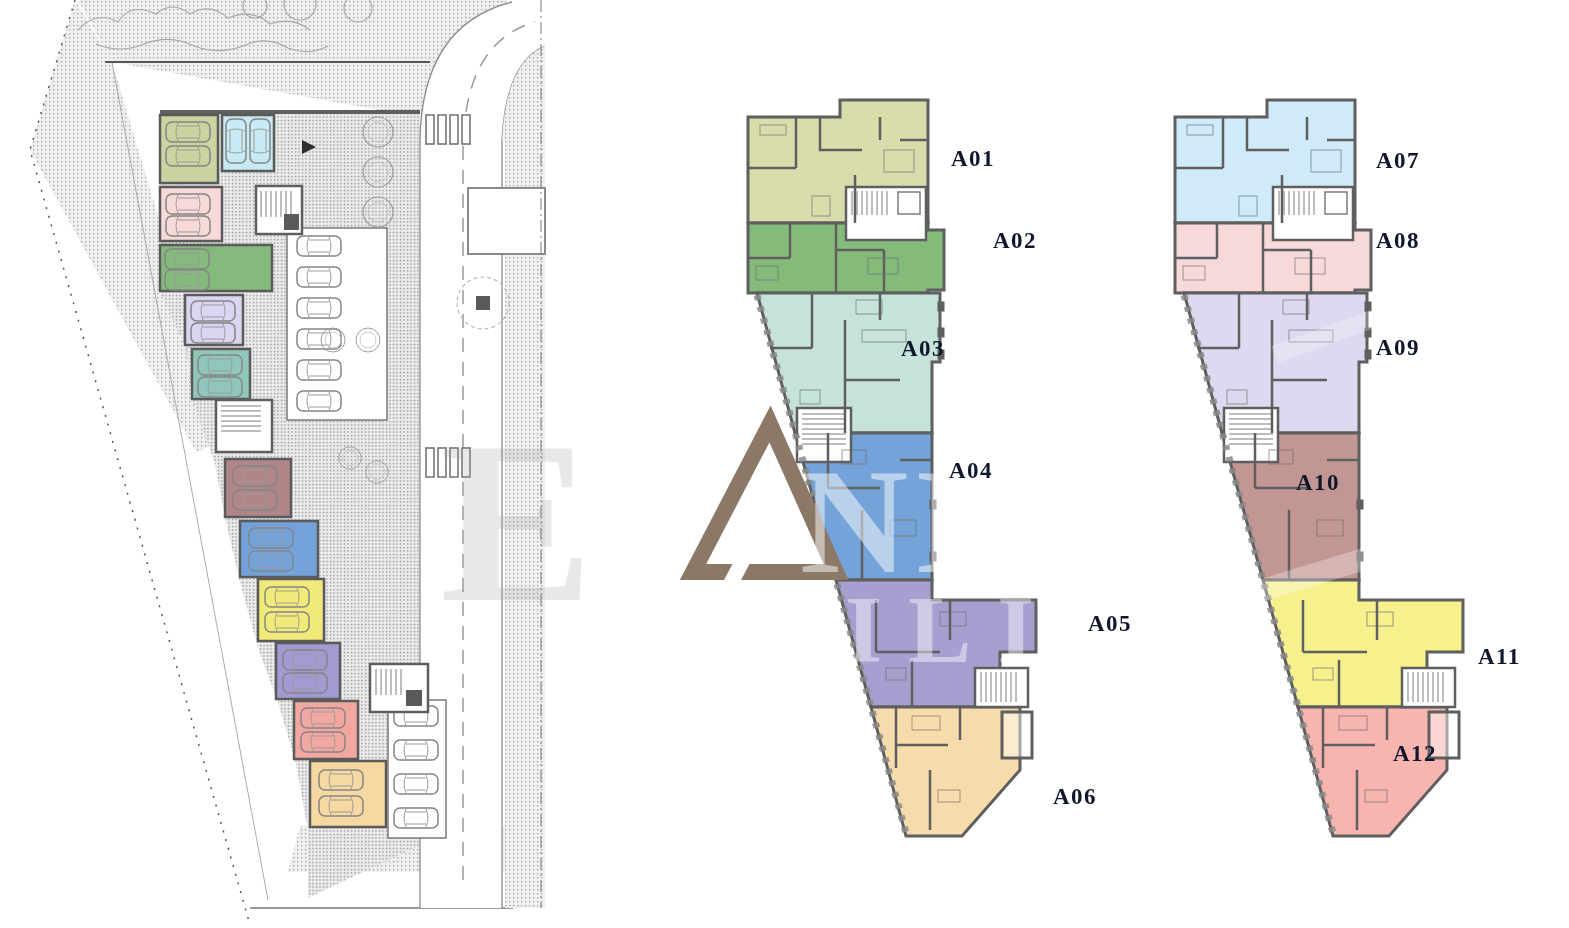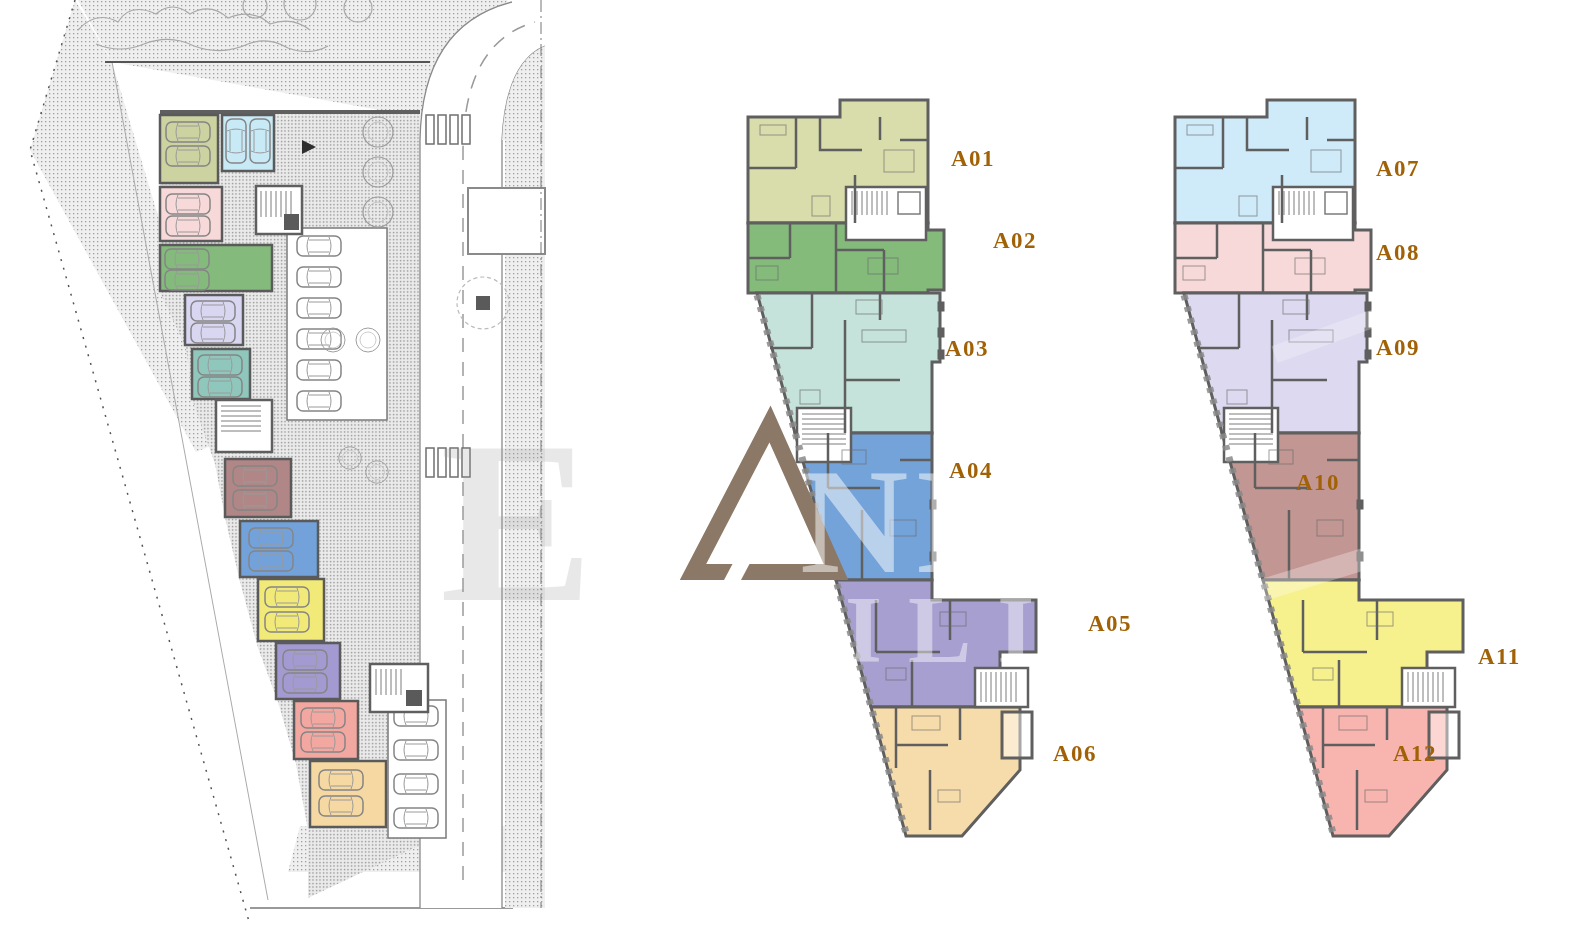--- a/index.html
+++ b/index.html
@@ -1,18 +1,18 @@
 <!DOCTYPE html>
 <html><head>
 <meta charset="utf-8">
 <style>
   html,body{margin:0;padding:0;background:#fff;}
   .canvas{position:relative;width:1569px;height:928px;background:#ffffff;overflow:hidden;
           font-family:"Liberation Serif", serif;}
-  .unit-label{position:absolute;font:700 23px "Liberation Serif", serif;color:#a16207;
+  .unit-label{position:absolute;font:700 23px "Liberation Serif", serif;color:#0f172a;
               letter-spacing:1.5px;white-space:nowrap;}
   svg{position:absolute;left:0;top:0;}
 </style>
 </head>
 <body>
 
 <div class="canvas">
 <svg width="1569" height="928" viewBox="0 0 1569 928">
   <defs>
     <pattern id="stip" width="4" height="4" patternUnits="userSpaceOnUse">
@@ -240,23 +240,23 @@
     <rect x="740" y="515" width="15" height="75" fill="#ffffff" transform="rotate(28 748 552)"></rect>
     <text x="800" y="572" font-family="Liberation Serif, serif" font-weight="700" font-size="150" letter-spacing="8" fill="#ffffff" opacity="0.5">NNI</text>
     <text x="845" y="662" font-family="Liberation Serif, serif" font-weight="700" font-size="95" letter-spacing="26" fill="#ffffff" opacity="0.45">ILI</text>
     <rect x="1230" y="560" width="190" height="22" fill="#ffffff" opacity="0.3" transform="rotate(-17 1325 571)"></rect>
     <rect x="1270" y="320" width="150" height="18" fill="#ffffff" opacity="0.25" transform="rotate(-20 1345 329)"></rect>
   </g>
 </svg>
 
 <div class="unit-label" style="left:951px;top:146px">A01</div>
 <div class="unit-label" style="left:993px;top:228px">A02</div>
-<div class="unit-label" style="left:945px;top:336px">A03</div>
+<div class="unit-label" style="left:901px;top:336px">A03</div>
 <div class="unit-label" style="left:949px;top:458px">A04</div>
 <div class="unit-label" style="left:1088px;top:611px">A05</div>
-<div class="unit-label" style="left:1053px;top:741px">A06</div>
-<div class="unit-label" style="left:1376px;top:156px">A07</div>
-<div class="unit-label" style="left:1376px;top:240px">A08</div>
+<div class="unit-label" style="left:1053px;top:784px">A06</div>
+<div class="unit-label" style="left:1376px;top:148px">A07</div>
+<div class="unit-label" style="left:1376px;top:228px">A08</div>
 <div class="unit-label" style="left:1376px;top:335px">A09</div>
 <div class="unit-label" style="left:1296px;top:470px">A10</div>
 <div class="unit-label" style="left:1478px;top:644px">A11</div>
 <div class="unit-label" style="left:1393px;top:741px">A12</div>
 </div>
 
 </body></html>

